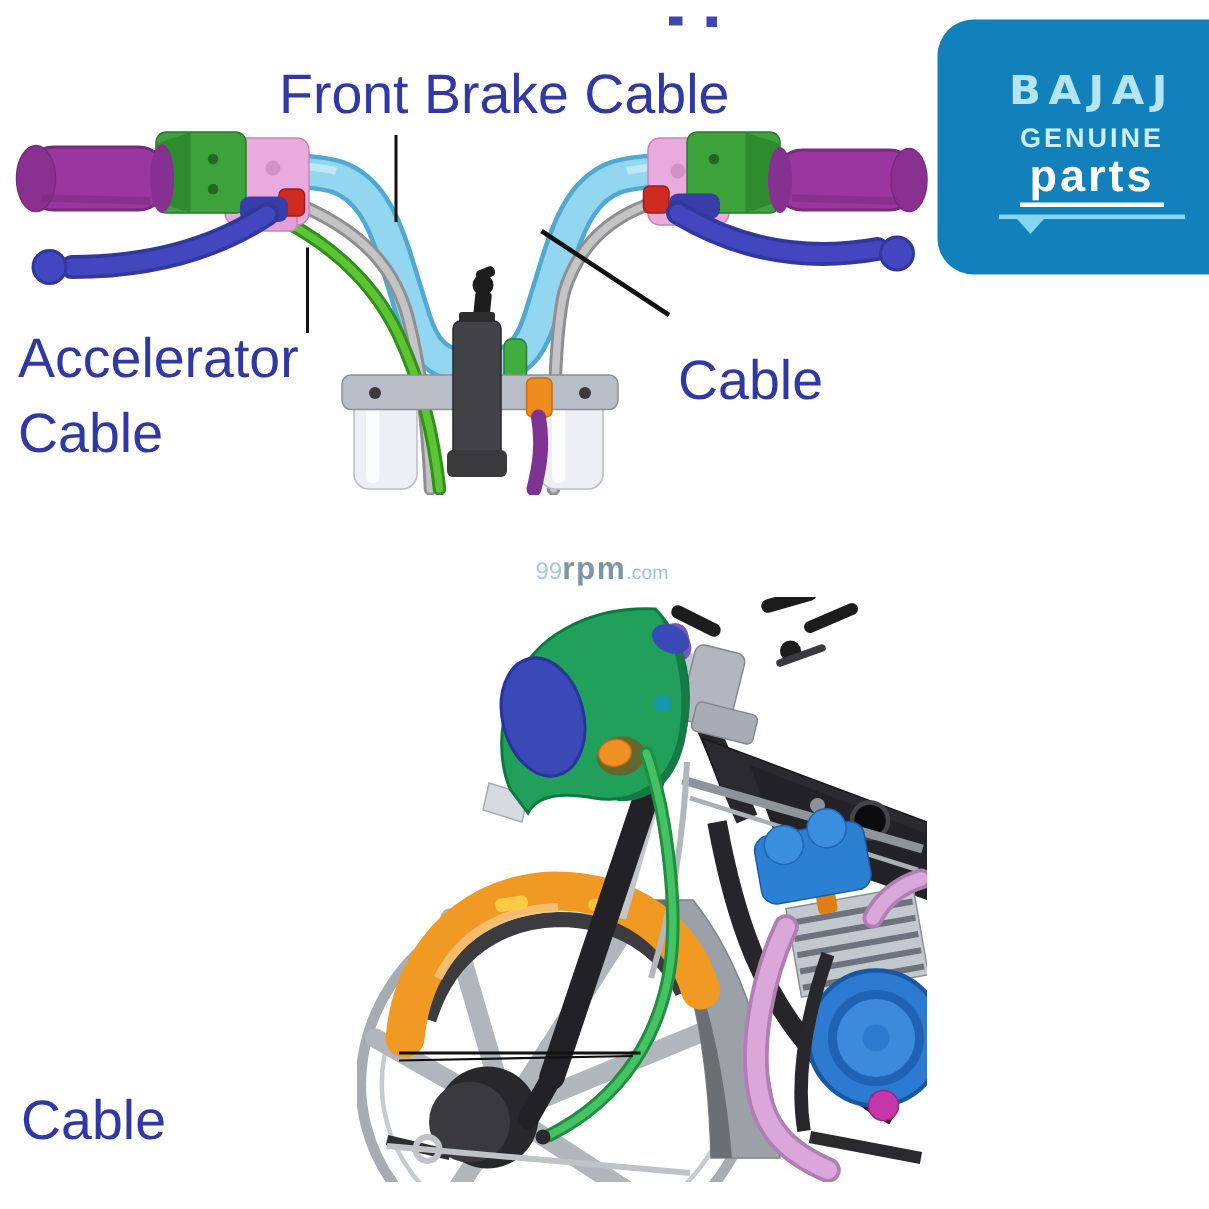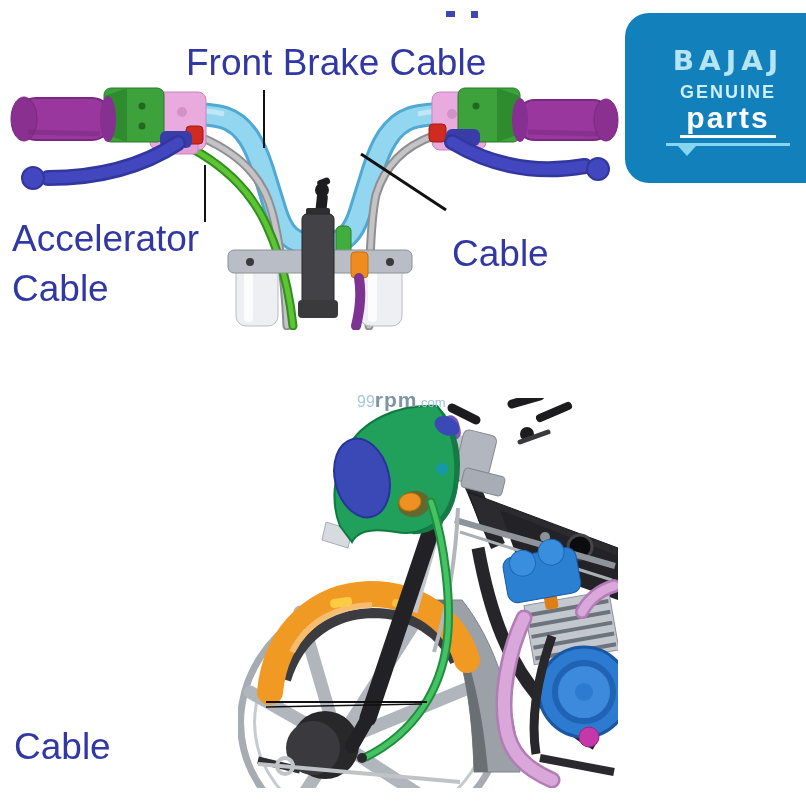--- a/index.html
+++ b/index.html
@@ -14,21 +14,21 @@
   .logo .brand{margin-top:31px;color:#b5e4f4;font-size:28px;font-weight:bold;letter-spacing:5px;
                transform:scaleY(.95);font-family:"DejaVu Sans",sans-serif;}
   .logo .genuine{color:#cdeff8;font-size:18px;font-weight:bold;letter-spacing:2px;margin-top:5px;}
   .logo .parts{display:inline-block;color:#ffffff;font-size:30px;font-weight:bold;letter-spacing:2px;
                line-height:30px;border-bottom:3px solid #ffffff;padding:0 6px 2px;}
   .logo .blueline{position:relative;width:124px;height:3px;background:#85d6ee;margin:5px auto 0;}
   .logo .chev{position:absolute;left:12px;top:3px;width:0;height:0;
               border-left:9px solid transparent;border-right:9px solid transparent;
               border-top:10px solid #85d6ee;}
   
-  .wm{position:absolute;left:357px;top:388px;white-space:nowrap;}
+  .wm{position:absolute;left:357px;top:368px;white-space:nowrap;}
   .wm .n1{color:#a6c9de;font-size:16px;vertical-align:baseline;}
   .wm .n2{color:#7e95a4;font-size:21px;font-weight:bold;letter-spacing:1px;vertical-align:baseline;}
   .wm .n3{color:#9fc3da;font-size:13px;vertical-align:baseline;}
 </style>
 </head>
 <body>
 
 <div class="canvas">
 
   <svg style="left:0;top:85px" width="625" height="245" viewBox="0 85 625 245">

